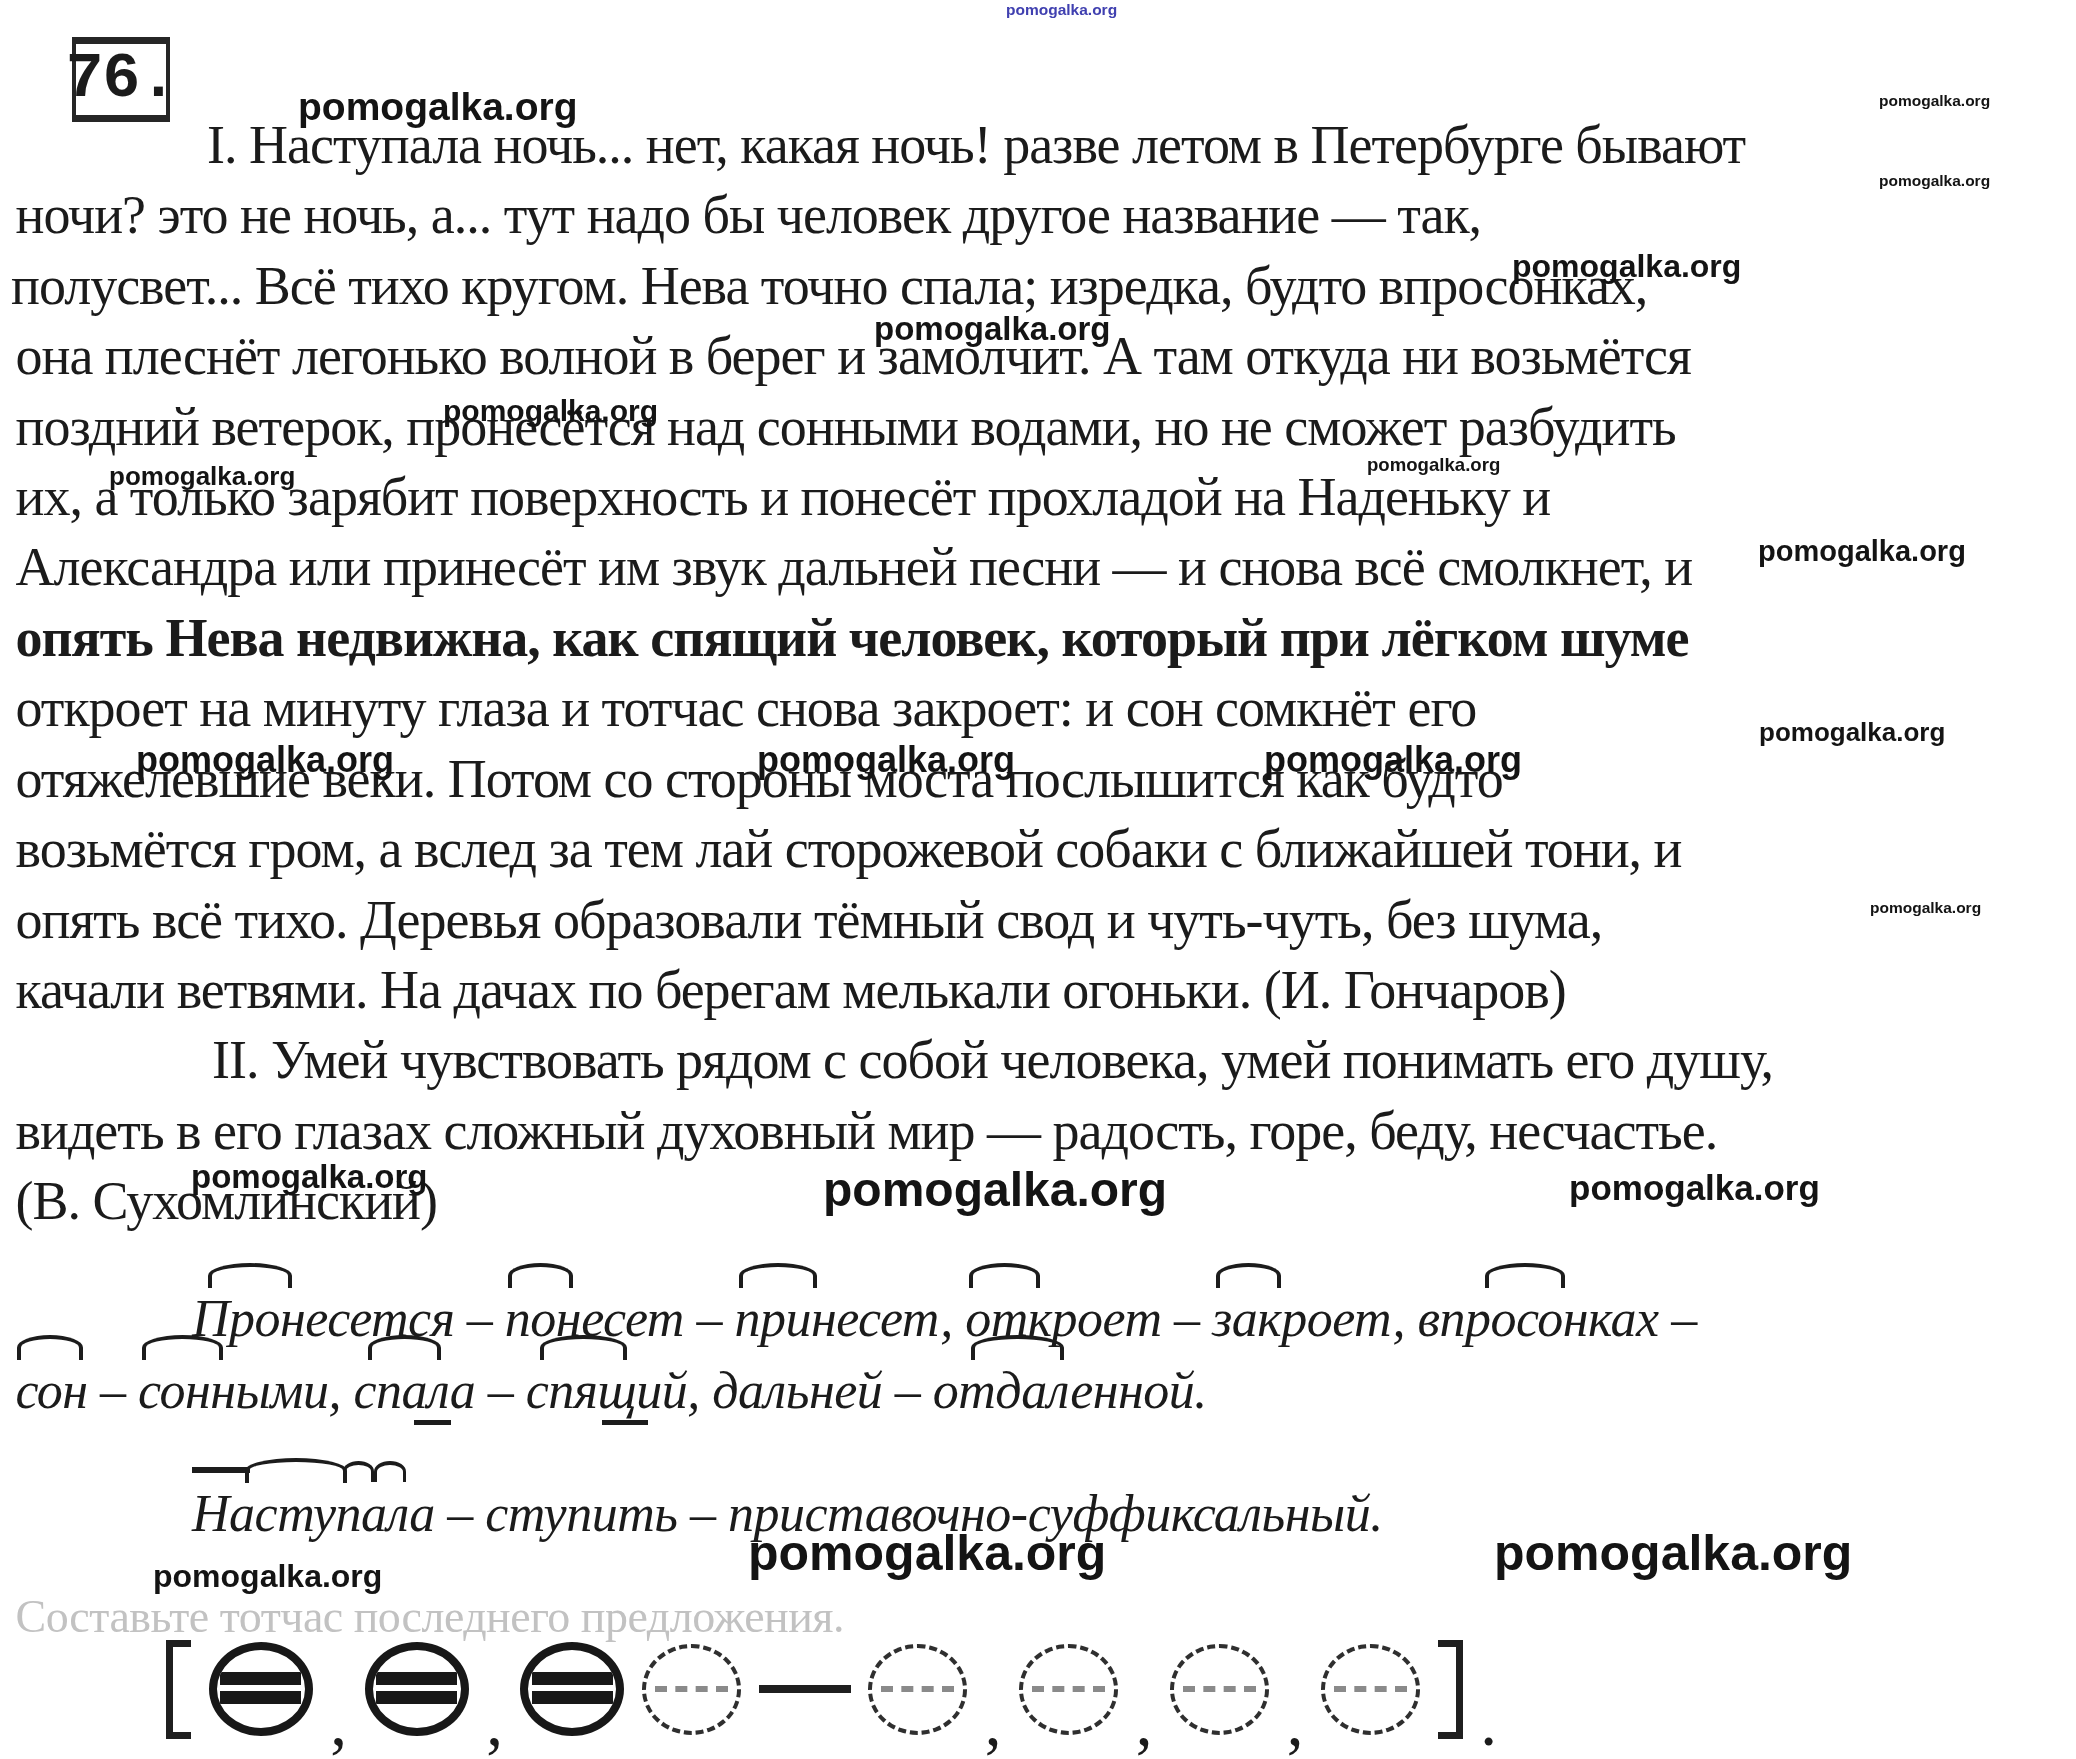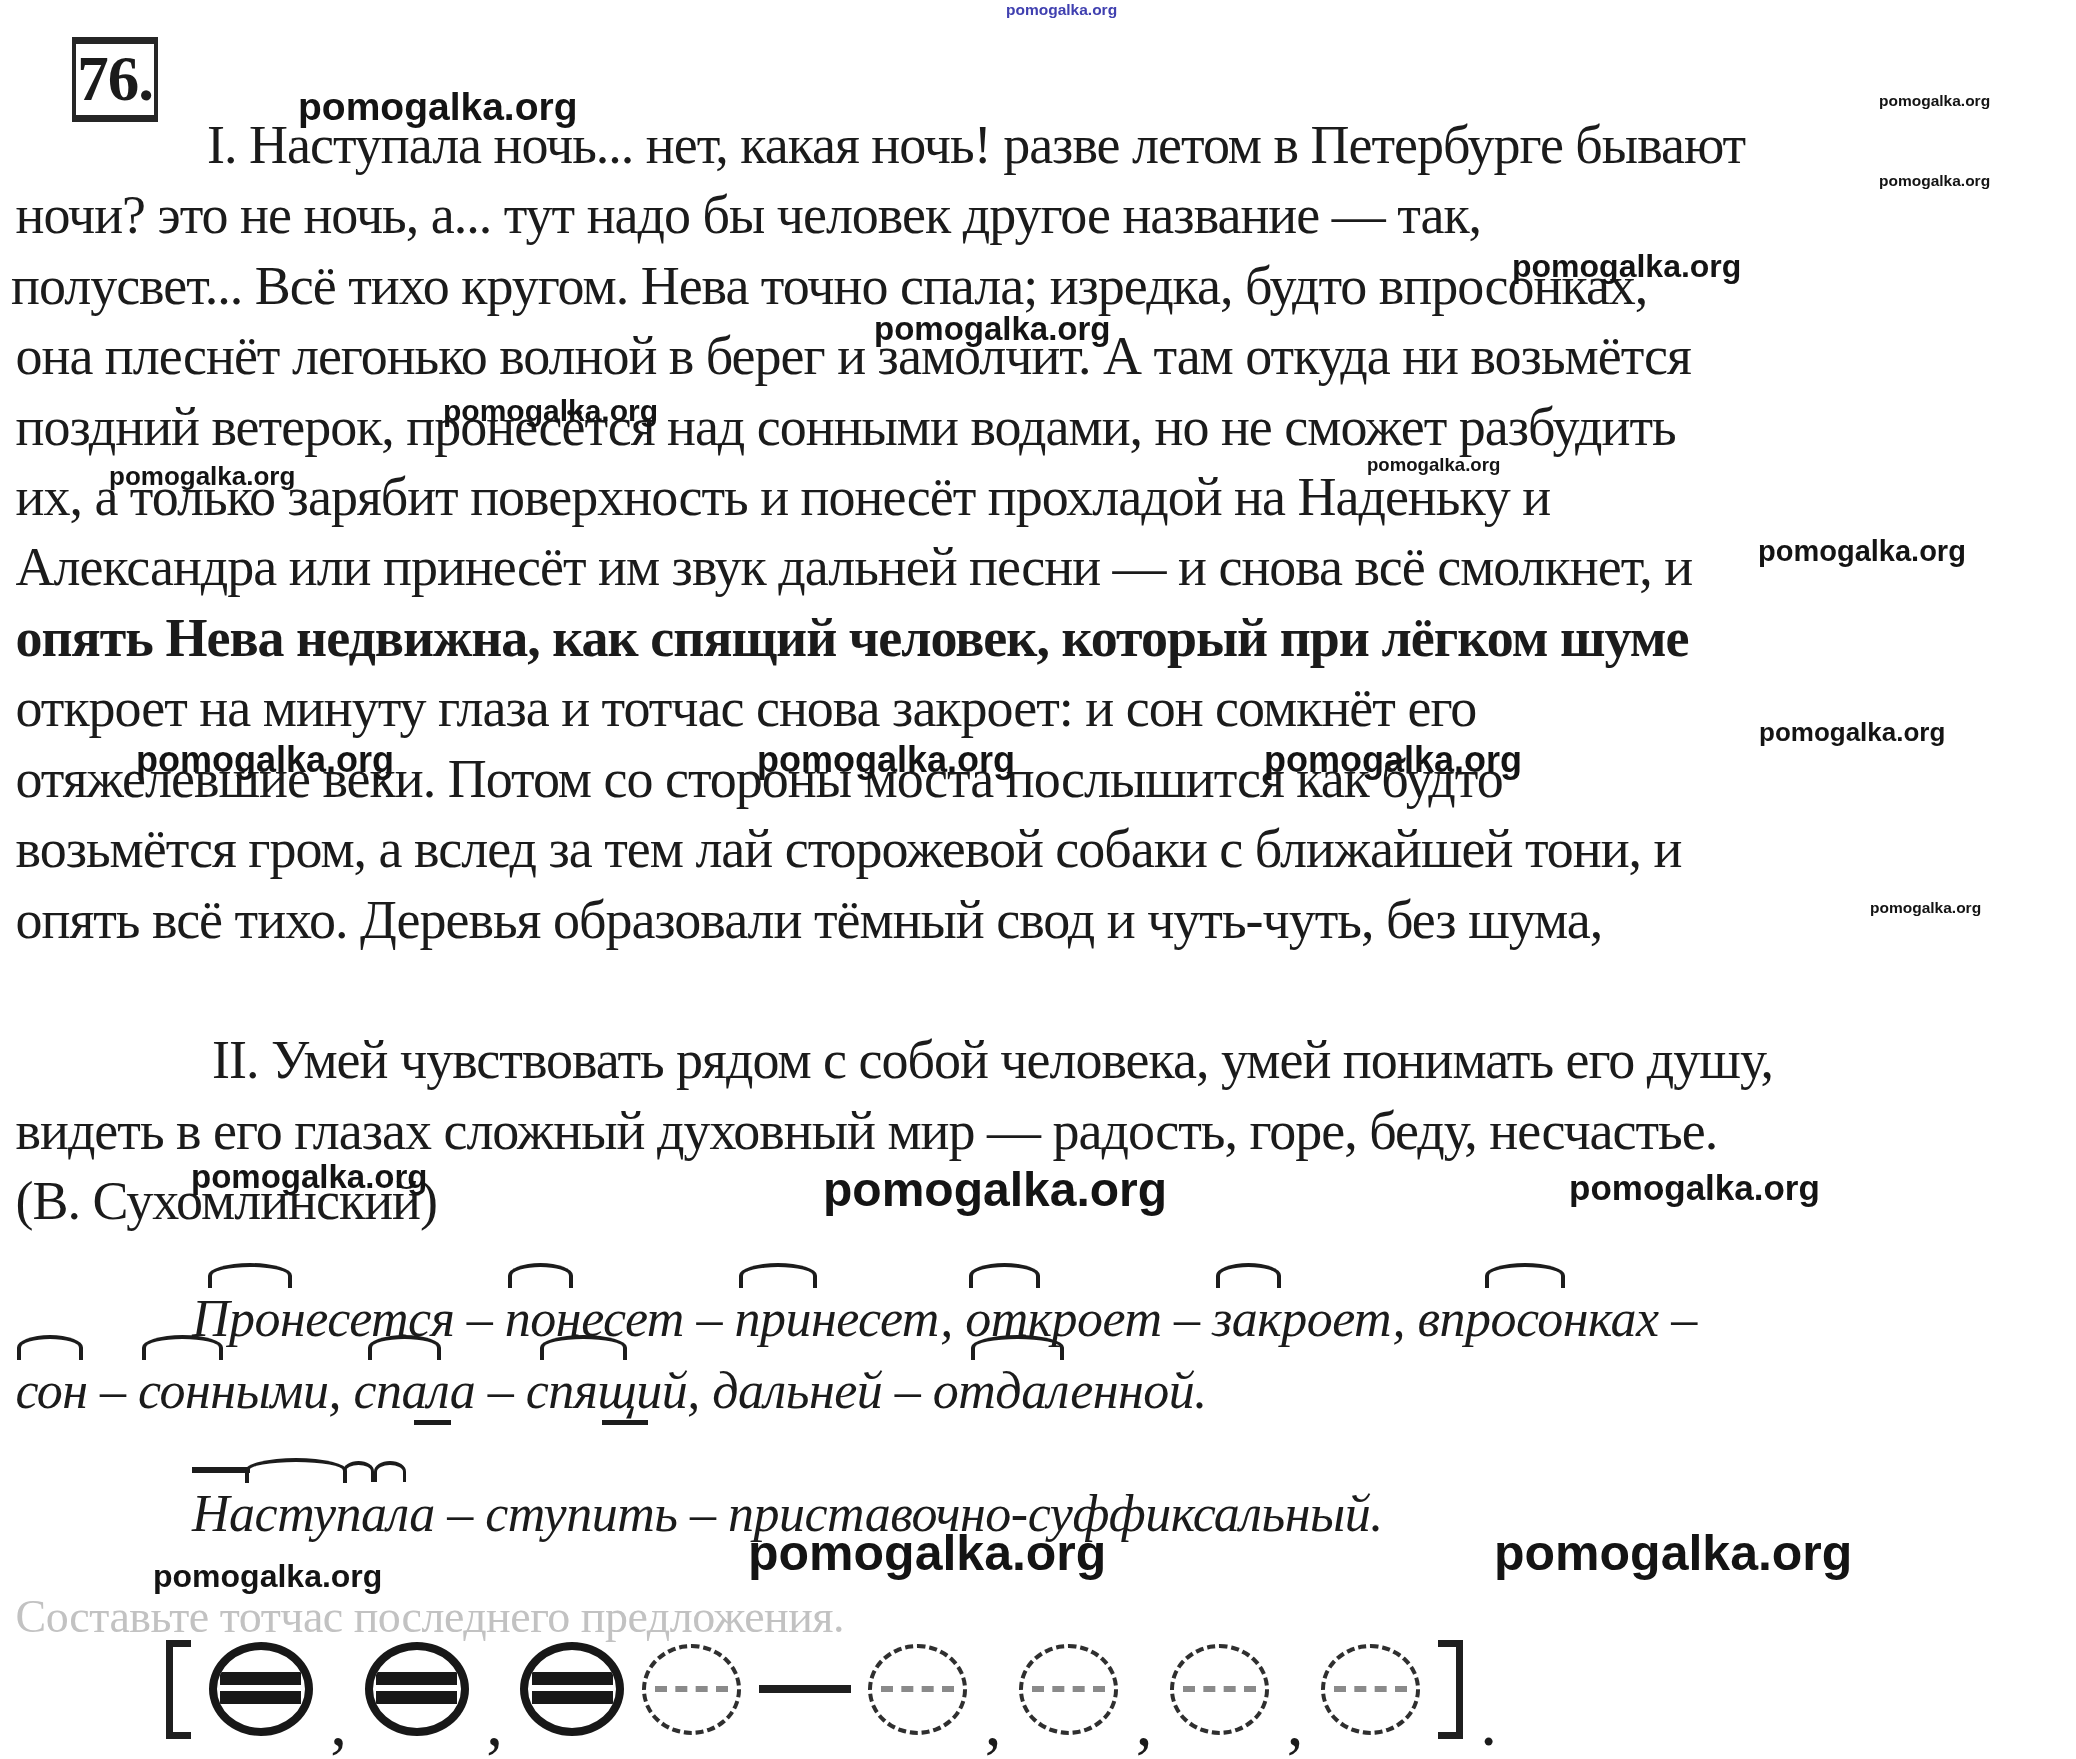--- a/index.html
+++ b/index.html
@@ -1,24 +1,24 @@
 <!DOCTYPE html>
 <html style="font-size:8.3px"><head>
 <meta charset="utf-8">
 <style>
   html,body{margin:0;padding:0;background:#ffffff;}
   #page{position:relative;width:2077px;height:1760px;background:#ffffff;overflow:hidden;
         font-family:"Liberation Serif", serif;color:#1b1b1b;}
 
   
-  .num-box{position:absolute;left:72px;top:37px;width:86px;height:85px;
+  .num-box{position:absolute;left:72px;top:37px;width:98px;height:85px;
            border:4.7px solid #262626;box-sizing:border-box;
            box-shadow:inset 0 7.2px 0 -4.1px #262626, inset 0 -7.2px 0 -4.1px #262626;
            display:flex;align-items:center;justify-content:center;
-           font-weight:bold;font-size:63px;letter-spacing:-1px;}
+           font-weight:bold;font-size:63px;letter-spacing:-1px;font-family:Liberation Mono, monospace;}
 
   
   .tline{position:absolute;white-space:nowrap;font-size:54px;letter-spacing:-1px;line-height:1;}
 
   
   .wm{position:absolute;font-family:"Liberation Sans", sans-serif;font-weight:600;color:#141414;
       white-space:nowrap;line-height:1;}
   .wm-blue{color:#4040b0;font-weight:700;}
 
   
@@ -70,20 +70,21 @@
   <div class="tline" style="left:11px;top:259px;text-align:center;">полусвет... Всё тихо кругом. Нева точно спала; изредка, будто впросонках,</div>
   <div class="tline" style="left:15.5px;top:329px;">она плеснёт легонько волной в берег и замолчит. А там откуда ни возьмётся</div>
   <div class="tline" style="left:15.5px;top:400px;">поздний ветерок, пронесётся над сонными водами, но не сможет разбудить</div>
   <div class="tline" style="left:15.5px;top:470px;">их, а только зарябит поверхность и понесёт прохладой на Наденьку и</div>
   <div class="tline" style="left:15.5px;top:540px;">Александра или принесёт им звук дальней песни — и снова всё смолкнет, и</div>
   <div class="tline" style="left:15.5px;top:611px;font-weight:bold;">опять Нева недвижна, как спящий человек, который при лёгком шуме</div>
   <div class="tline" style="left:15.5px;top:681px;">откроет на минуту глаза и тотчас снова закроет: и сон сомкнёт его</div>
   <div class="tline" style="left:15.5px;top:752px;">отяжелевшие веки. Потом со стороны моста послышится как будто</div>
   <div class="tline" style="left:15.5px;top:822px;">возьмётся гром, а вслед за тем лай сторожевой собаки с ближайшей тони, и</div>
   <div class="tline" style="left:15.5px;top:893px;">опять всё тихо. Деревья образовали тёмный свод и чуть-чуть, без шума,</div>
+  <div class="tline" style="left:15.5px;top:963px;">качали ветвями. На дачах по берегам мелькали огоньки. (И. Гончаров)</div>
   <div class="tline" style="left:212px;top:1033px;">II. Умей чувствовать рядом с собой человека, умей понимать его душу,</div>
   <div class="tline" style="left:15.5px;top:1104px;">видеть в его глазах сложный духовный мир — радость, горе, беду, несчастье.</div>
   <div class="tline" style="left:15.5px;top:1174px;">(В. Сухомлинский)</div>
 
   <span class="wm wm-blue" style="left:1006px;top:2.1px;font-size:15.5px;">pomogalka.org</span>
   <span class="wm" style="left:298px;top:87px;font-size:39px;">pomogalka.org</span>
   <span class="wm" style="left:1879px;top:93px;font-size:15.5px;">pomogalka.org</span>
   <span class="wm" style="left:1879px;top:173px;font-size:15.5px;">pomogalka.org</span>
   <span class="wm" style="left:1512px;top:250px;font-size:32px;">pomogalka.org</span>
   <span class="wm" style="left:874px;top:312px;font-size:33px;">pomogalka.org</span>

